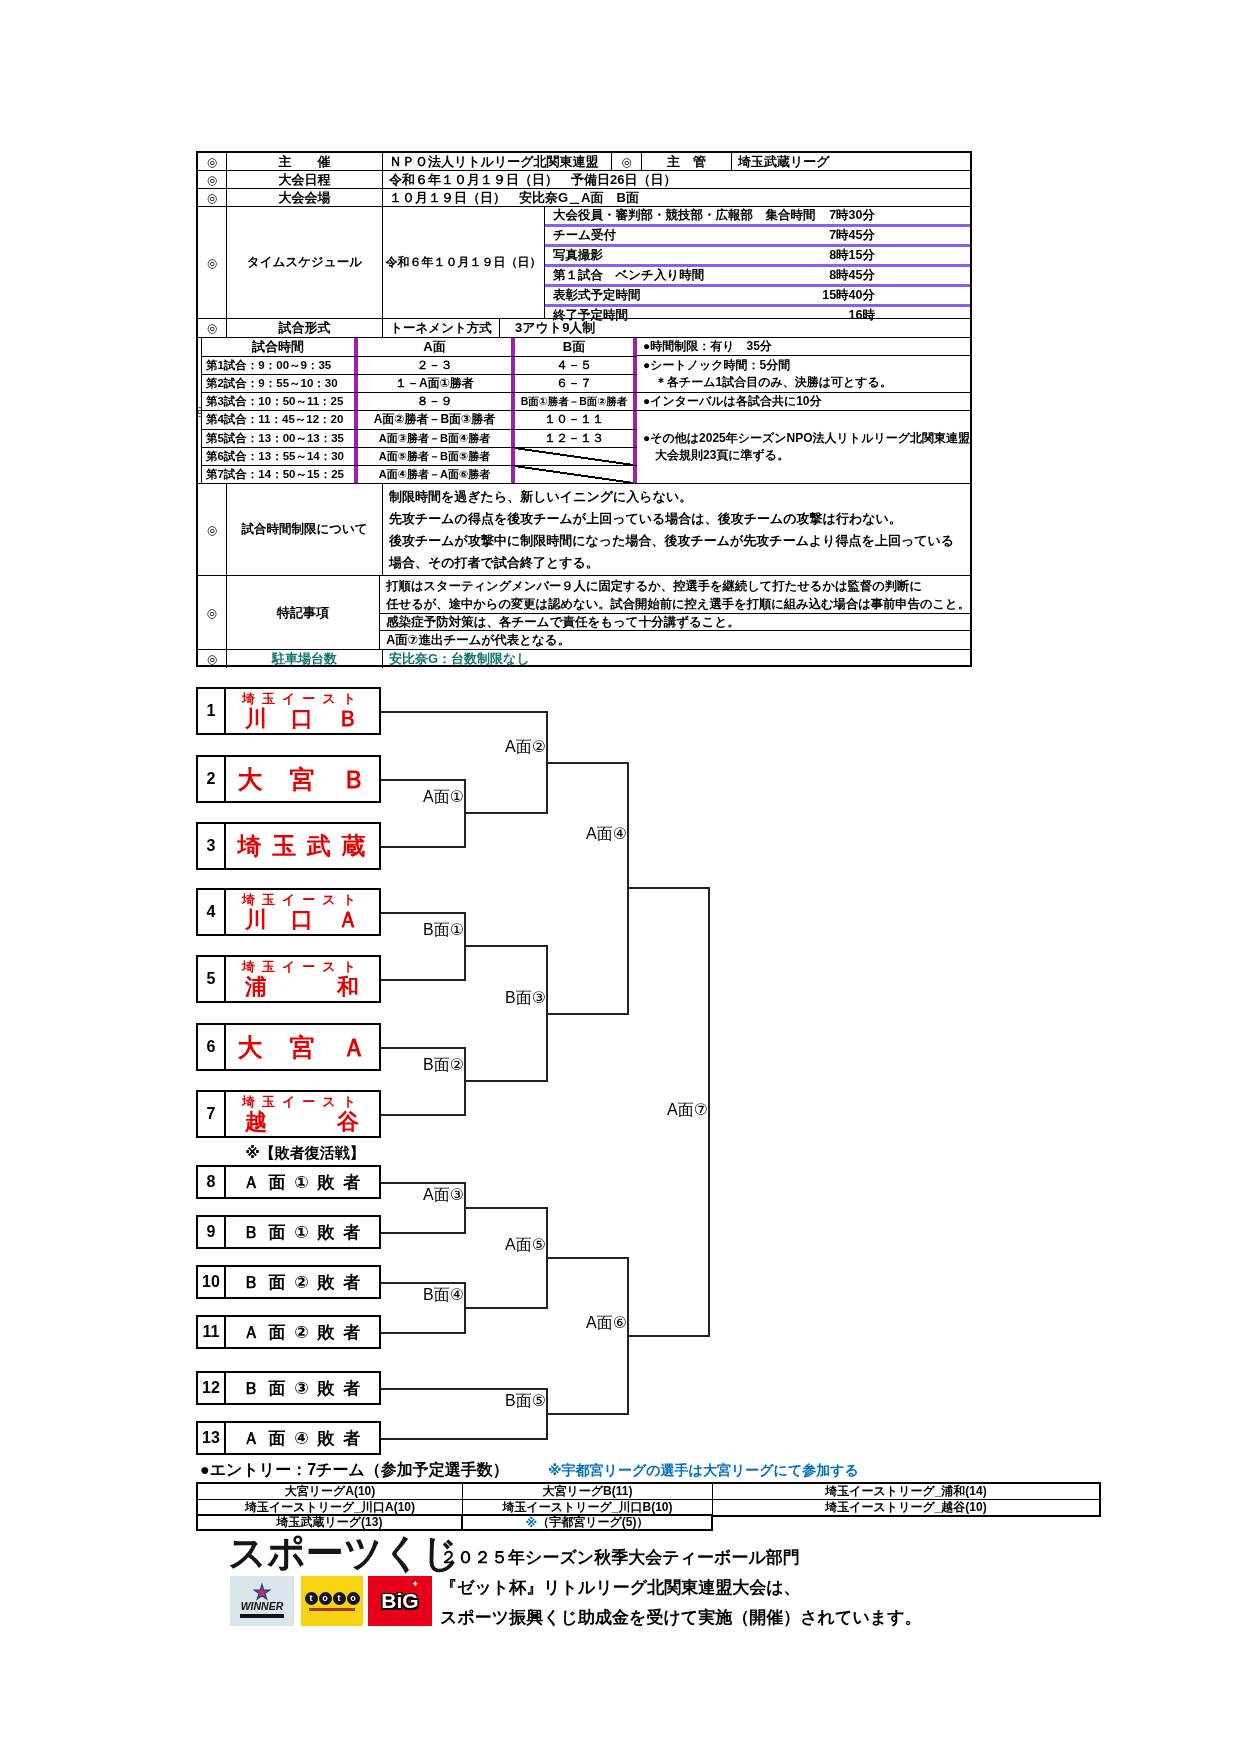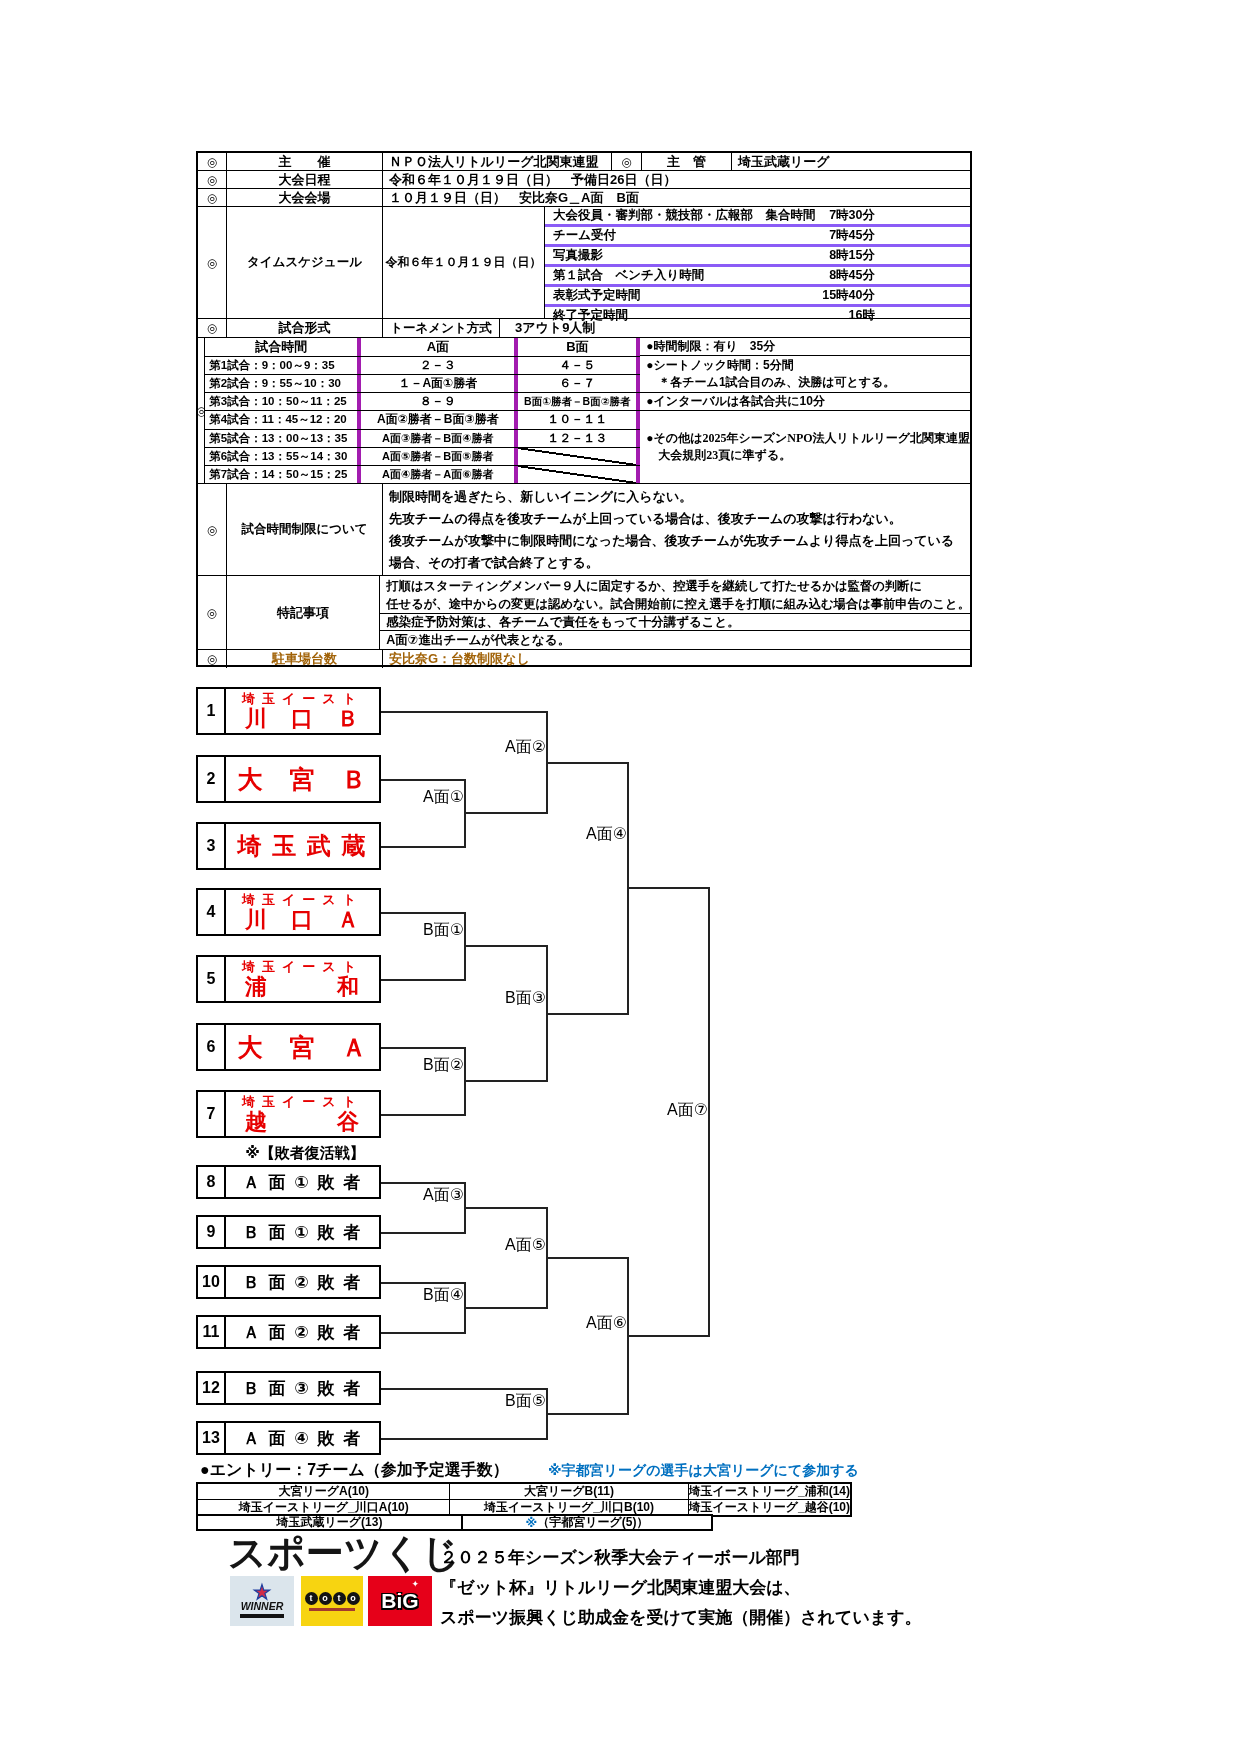--- a/index.html
+++ b/index.html
@@ -23,46 +23,46 @@
   .mrow{flex:1;display:flex;border-bottom:1px solid #000;}
   .mrow.lastsub{border-bottom:none;}
   .mc{border-right:4px solid #a21caf;box-sizing:border-box;display:flex;align-items:center;justify-content:center;
       overflow:hidden;white-space:nowrap;}
   .mtime{width:156px;justify-content:flex-start;padding-left:4px;font-size:11.5px;}
   .ma{width:157px;font-size:12px;}
   .mb{width:122px;font-size:10.5px;}
   .diag{background:linear-gradient(to right top,transparent calc(50% - 1px),#000 calc(50% - 1px),#000 calc(50% + 1px),transparent calc(50% + 1px));}
   .ncell{border-bottom:1px solid #000;box-sizing:border-box;padding-left:6px;display:flex;flex-direction:column;
          justify-content:center;font-size:12px;white-space:nowrap;overflow:hidden;}
-  .ncell.lastsub{border-bottom:none;flex:1;font-family:Liberation Serif, serif;}
+  .ncell.lastsub{border-bottom:none;flex:1;}
   .freecol{flex:1;display:flex;flex-direction:column;justify-content:center;padding-left:6px;}
   .freecol div{line-height:22px;white-space:nowrap;}
   .tk1{height:38px;border-bottom:1px solid #000;display:flex;flex-direction:column;justify-content:center;
        padding-left:6px;font-size:12.3px;box-sizing:border-box;}
   .tk1 div{line-height:18px;white-space:nowrap;}
   .tk2{height:17px;border-bottom:1px solid #000;display:flex;align-items:center;padding-left:6px;box-sizing:border-box;font-size:12.5px;}
   .tk3{flex:1;display:flex;align-items:center;padding-left:6px;font-size:12.5px;}
-  .red{color:#a16207;}
+  .red{color:#0f766e;}
   
   .tbox{position:absolute;left:196px;width:185px;border:2px solid #000;box-sizing:border-box;display:flex;background:#fff;}
   .tnum{width:28px;border-right:2px solid #000;box-sizing:border-box;display:flex;align-items:center;
         justify-content:center;font-size:16px;font-weight:bold;}
   .tinner{flex:1;display:flex;flex-direction:column;align-items:center;justify-content:center;overflow:hidden;}
   .tsub{font-size:13px;font-weight:bold;color:#e60000;letter-spacing:7px;line-height:15px;white-space:nowrap;}
   .tmain{font-size:22px;font-weight:bold;color:#e60000;letter-spacing:1px;line-height:26px;white-space:nowrap;}
   .tmain.ls-m{letter-spacing:2px;}
   .tloser{font-size:17px;font-weight:bold;color:#000;letter-spacing:2px;white-space:nowrap;}
   .hl{position:absolute;height:2px;background:#222;}
   .vl{position:absolute;width:2px;background:#222;}
   .blab{position:absolute;width:78px;text-align:right;font-size:16px;font-weight:normal;white-space:nowrap;}
   .revival{position:absolute;left:220px;top:1144px;width:170px;text-align:center;font-size:15px;font-weight:bold;}
   
   .ehead{position:absolute;left:200px;top:1460px;font-size:16px;font-weight:bold;white-space:nowrap;}
   .enote{position:absolute;left:548px;top:1462px;font-size:14px;font-weight:bold;color:#0070c0;white-space:nowrap;}
-  .etbl{position:absolute;left:196px;top:1482px;width:656px;border:2px solid #000;box-sizing:border-box;
+  .etbl{position:absolute;left:196px;top:1482px;width:905px;border:2px solid #000;box-sizing:border-box;
         font-size:12px;font-weight:bold;}
   .erow{display:flex;height:15px;}
   .erow.first{border-bottom:1px solid #000;}
   .ec{border-right:1px solid #000;box-sizing:border-box;display:flex;align-items:center;justify-content:center;white-space:nowrap;}
   .ec.last{border-right:none;}
   .e1{width:265px;}.e2{width:250px;}.e3{flex:1;}
   .erow3c{position:absolute;height:17px;border:2px solid #000;box-sizing:border-box;display:flex;
           align-items:center;justify-content:center;font-size:12px;font-weight:bold;background:#fff;white-space:nowrap;}
   
   .lgtext{position:absolute;left:228px;top:1528px;font-size:38px;font-weight:900;color:#151515;

